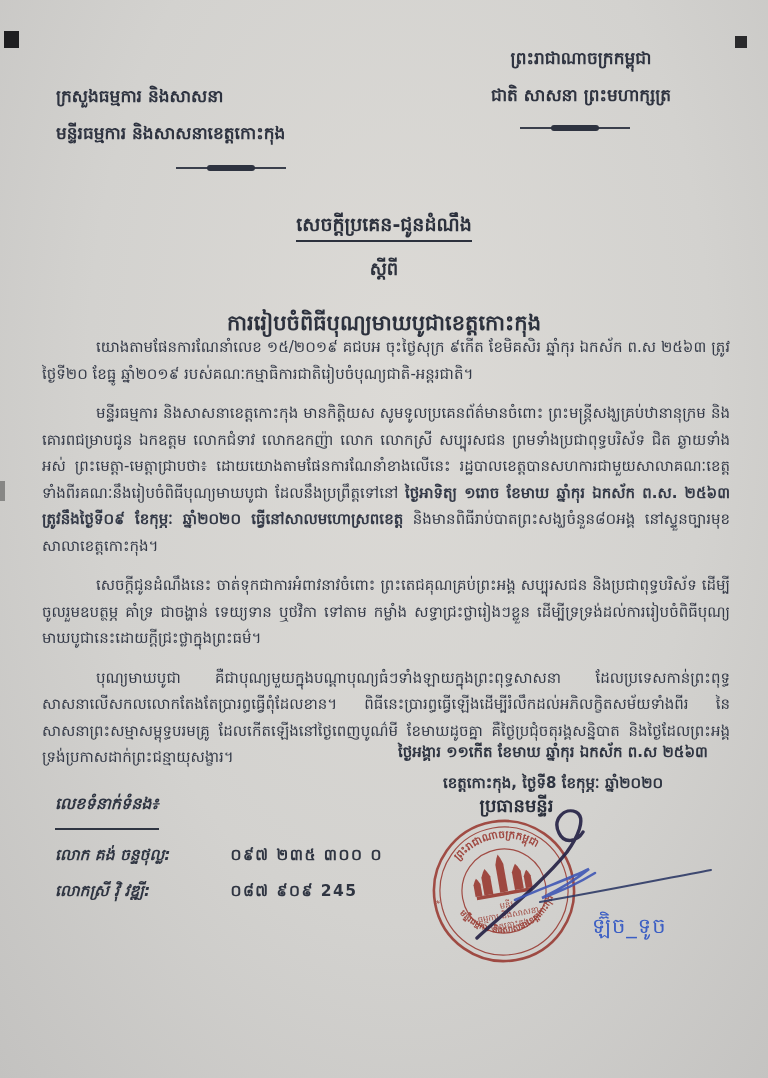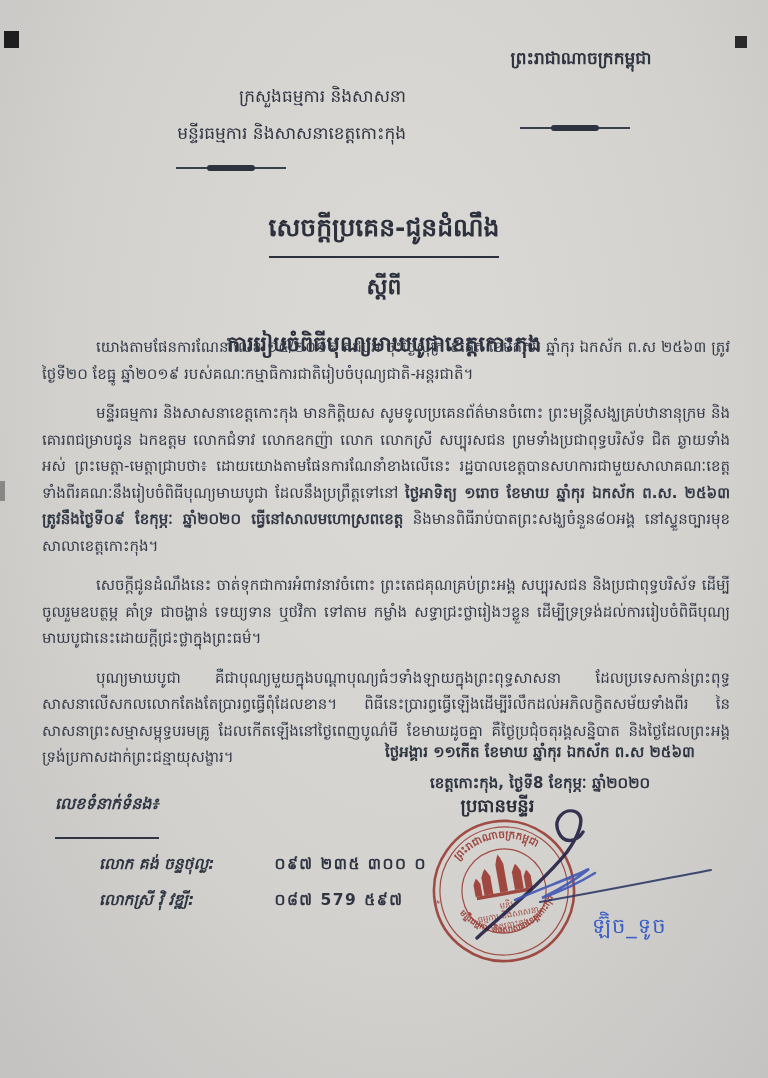--- a/index.html
+++ b/index.html
@@ -10,57 +10,57 @@
     font-family:"DejaVu Sans","Liberation Sans",sans-serif;
     color:#333947;
   }
   
   .mark{position:absolute;background:#1e1e20;}
   .mark-tl{left:4px;top:31px;width:15px;height:17px;}
   .mark-tr{right:21px;top:36px;width:12px;height:12px;background:#2a2a2c;}
   .mark-edge{left:0;top:481px;width:5px;height:20px;background:#6a6a68;opacity:.7;}
 
   
-  .hdr-left{position:absolute;left:56px;top:78px;width:350px;text-align:right;
-    font-weight:normal;font-size:17px;line-height:37px;color:#2e3340;}
+  .hdr-left{position:absolute;left:56px;top:78px;width:350px;text-align:left;
+    font-weight:bold;font-size:17px;line-height:37px;color:#2e3340;}
   .hdr-right{position:absolute;left:418px;top:40px;width:326px;text-align:center;
     font-weight:bold;font-size:17px;line-height:37px;color:#2e3340;}
   .divider{position:absolute;height:2px;background:#3a3f4c;width:110px;}
   .divider::before{content:"";position:absolute;left:50%;top:50%;transform:translate(-50%,-50%);
     width:48px;height:6px;border-radius:3px;background:#2e3340;}
   .div-left{left:176px;top:167px;}
   .div-right{left:520px;top:127px;}
 
   
   .title{position:absolute;left:0;top:212px;width:768px;text-align:center;color:#2c313d;}
-  .title .t1{display:inline-block;font-size:25px;font-weight:bold;
-    border-bottom:2.5px solid #2c313d;padding-bottom:8px;}
-  .title .t2{margin-top:15px;font-size:22px;font-weight:bold;}
+  .title .t1{display:inline-block;font-size:19px;font-weight:bold;
+    border-bottom:2.5px solid #2c313d;padding-bottom:0;}
+  .title .t2{margin-top:15px;font-size:18px;font-weight:bold;}
   .title .t3{margin-top:25px;font-size:21px;font-weight:bold;}
 
   
   .bodytext{position:absolute;left:42px;top:322px;width:688px;
     font-size:15px;line-height:26.5px;text-align:justify;color:#333947;margin-top:12px;}
   .bodytext p{margin:0 0 13px 0;text-indent:54px;}
   .seg-bold{font-weight:bold;}
 
   
-  .dateblock{position:absolute;left:344px;top:737px;width:392px;text-align:center;
+  .dateblock{position:absolute;left:357px;top:737px;width:392px;text-align:center;
     font-size:15px;font-weight:bold;line-height:31px;color:#2f3542;}
 
   
   .contacts{position:absolute;left:55px;top:793px;font-size:15.5px;color:#2f3542;}
   .c-label{display:inline-block;font-weight:bold;font-style:italic;font-size:16px;
-    border-bottom:2px solid #2f3542;padding-bottom:20px;}
-  .c-row{margin-top:14px;font-style:italic;font-weight:bold;line-height:22px;margin-left:44px;}
+    border-bottom:2px solid #2f3542;padding-bottom:11px;}
+  .c-row{margin-top:14px;font-style:italic;font-weight:bold;line-height:22px;}
   .c-row .name{display:inline-block;min-width:170px;}
   .c-row .phone{font-style:normal;font-weight:bold;letter-spacing:1.5px;}
 
   
-  .sig-title{position:absolute;left:410px;top:794px;width:175px;text-align:center;
+  .sig-title{position:absolute;left:429px;top:794px;width:175px;text-align:center;
     font-size:18px;font-weight:bold;color:#2c313d;}
   .stamp{position:absolute;left:418px;top:812px;width:172px;height:158px;mix-blend-mode:multiply;}
   .sig-strokes{position:absolute;left:395px;top:786px;width:335px;height:190px;}
   .sig-name{position:absolute;left:592px;top:912px;width:170px;
     font-size:21px;font-weight:normal;color:#3b5ec4;letter-spacing:1px;}
 </style>
 </head>
 <body>
 
 <div class="page">
@@ -70,20 +70,21 @@
   <div class="mark mark-edge"></div>
 
   <div class="hdr-left">
     <div>ក្រសួងធម្មការ និងសាសនា</div>
     <div>មន្ទីរធម្មការ និងសាសនាខេត្តកោះកុង</div>
   </div>
   <div class="divider div-left"></div>
 
   <div class="hdr-right">
     <div>ព្រះរាជាណាចក្រកម្ពុជា</div>
+    <div>ជាតិ សាសនា ព្រះមហាក្សត្រ</div>
   </div>
   <div class="divider div-right"></div>
 
   <div class="title">
     <div><span class="t1">សេចក្ដីប្រគេន-ជូនដំណឹង</span></div>
     <div class="t2">ស្ដីពី</div>
     <div class="t3">ការរៀបចំពិធីបុណ្យមាឃបូជាខេត្តកោះកុង</div>
   </div>
 
   <div class="bodytext">
@@ -107,21 +108,21 @@
   </div>
 
   <div class="contacts">
     <span class="c-label">លេខទំនាក់ទំនង៖</span>
     <div class="c-row">
       <span class="name">លោក គង់ ចន្ទថុល្ល:</span>
       <span class="phone">០៩៧ ២៣៥ ៣០០ ០</span>
     </div>
     <div class="c-row">
       <span class="name">លោកស្រី វ៉ិ វឌ្ឍី:</span>
-      <span class="phone">០៨៧ 579 ៥៩៧</span>
+      <span class="phone">០៨៧ ៩០៩ 245</span>
     </div>
   </div>
 
   <div class="sig-title">ប្រធានមន្ទីរ</div>
 
   <svg class="stamp" viewBox="0 0 172 158">
     <g transform="rotate(-10 86 79)">
       <g fill="none" stroke="#b9453c" opacity="0.88">
         <circle cx="86" cy="79" r="70" stroke-width="2.6"></circle>
         <circle cx="86" cy="79" r="64" stroke-width="1.2"></circle>

